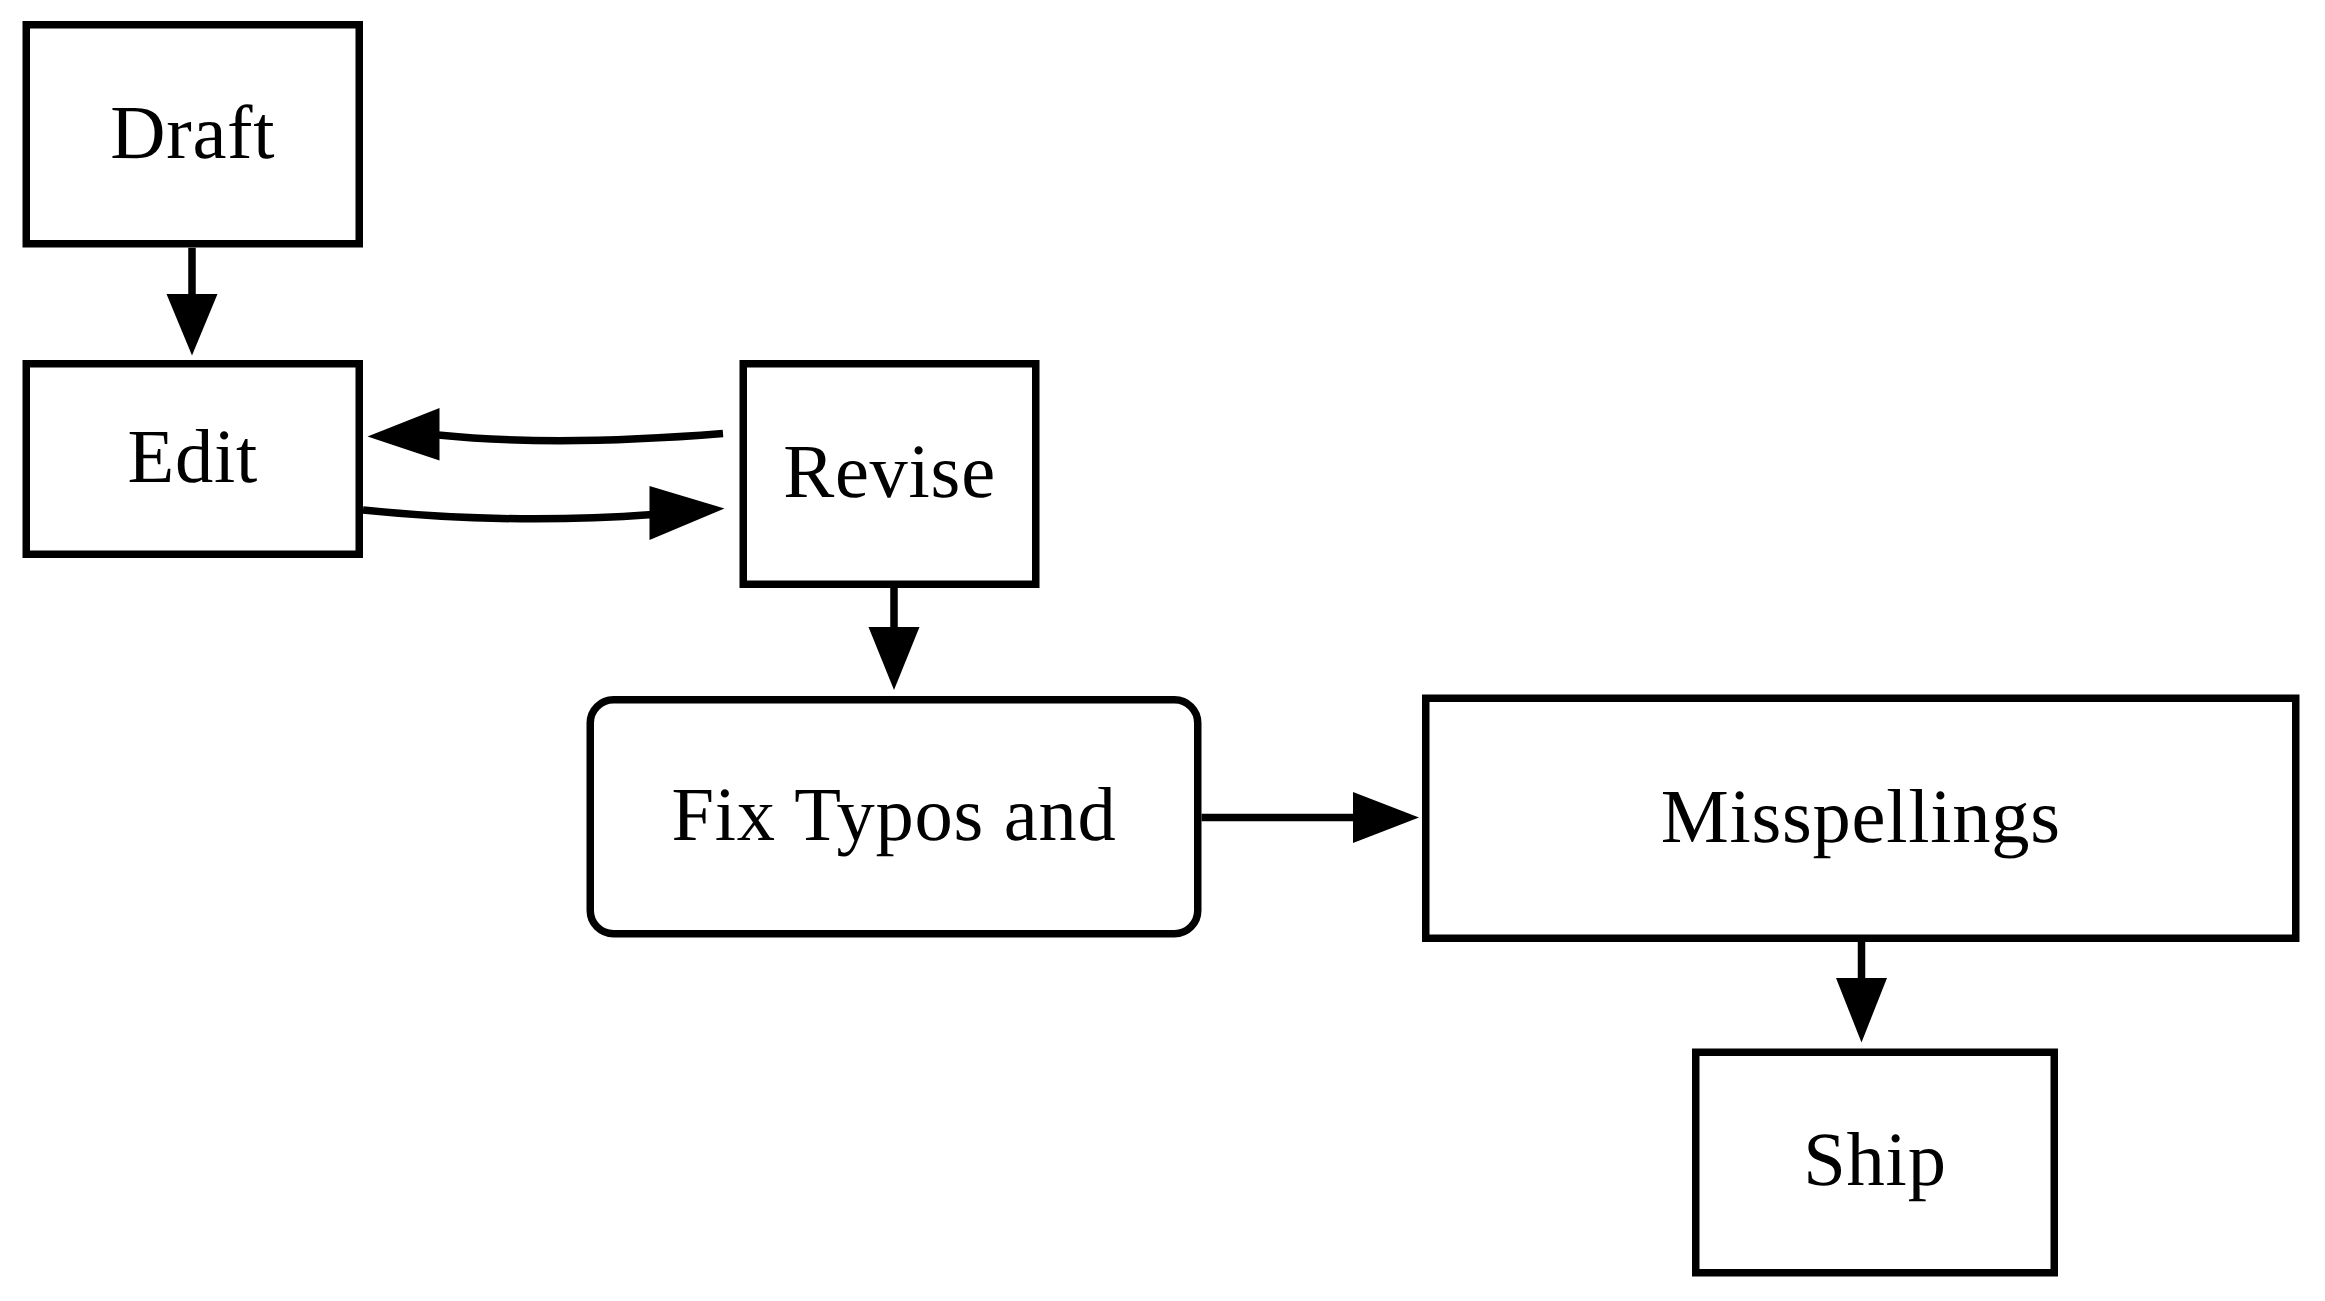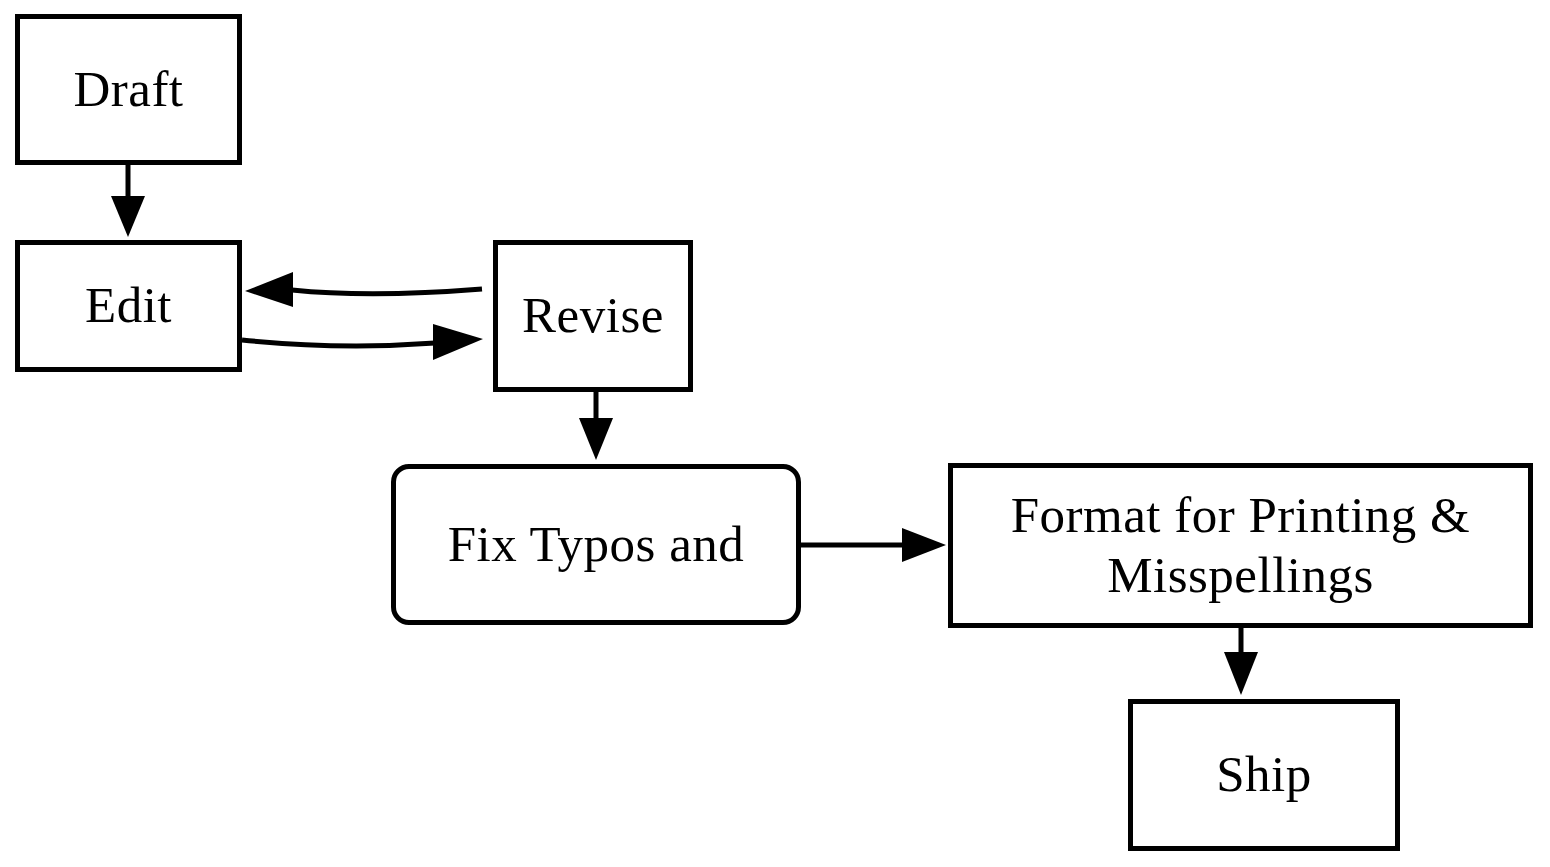--- a/index.html
+++ b/index.html
@@ -50,21 +50,21 @@
   .edge-head {
     fill: #000000;
     stroke: none;
   }
   
   #node-draft  { left: 15px;   top: 14px;  width: 227px; height: 151px; }
   #node-edit   { left: 15px;   top: 240px; width: 227px; height: 132px; }
   #node-revise { left: 482px;  top: 240px; width: 200px; height: 152px; margin-left: 11px; }
   #node-fix    { left: 391px;  top: 464px; width: 410px; height: 161px; border-radius: 18px; }
   #node-format { left: 948px;  top: 463px; width: 585px; height: 165px; }
-  #node-ship   { left: 1128px; top: 699px; width: 272px; height: 152px; }
+  #node-ship   { left: 1128px; top: 699px; width: 244px; height: 152px; }
 </style>
 </head>
 <body>
 
 <div class="canvas">
 
   <svg class="edges-svg" viewBox="0 0 1550 867" xmlns="http://www.w3.org/2000/svg">
 
     <g>
       <path class="edge-line" d="M128,165 L128,198"></path>
@@ -107,21 +107,20 @@
 
   <div class="node" id="node-revise">
     <span>Revise</span>
   </div>
 
   <div class="node" id="node-fix">
     <span>Fix Typos and</span>
   </div>
 
   <div class="node" id="node-format">
-    <span>Format for Printing &amp;</span>
     <span>Misspellings</span>
   </div>
 
   <div class="node" id="node-ship">
     <span>Ship</span>
   </div>
 
 </div>
 
 </body></html>

